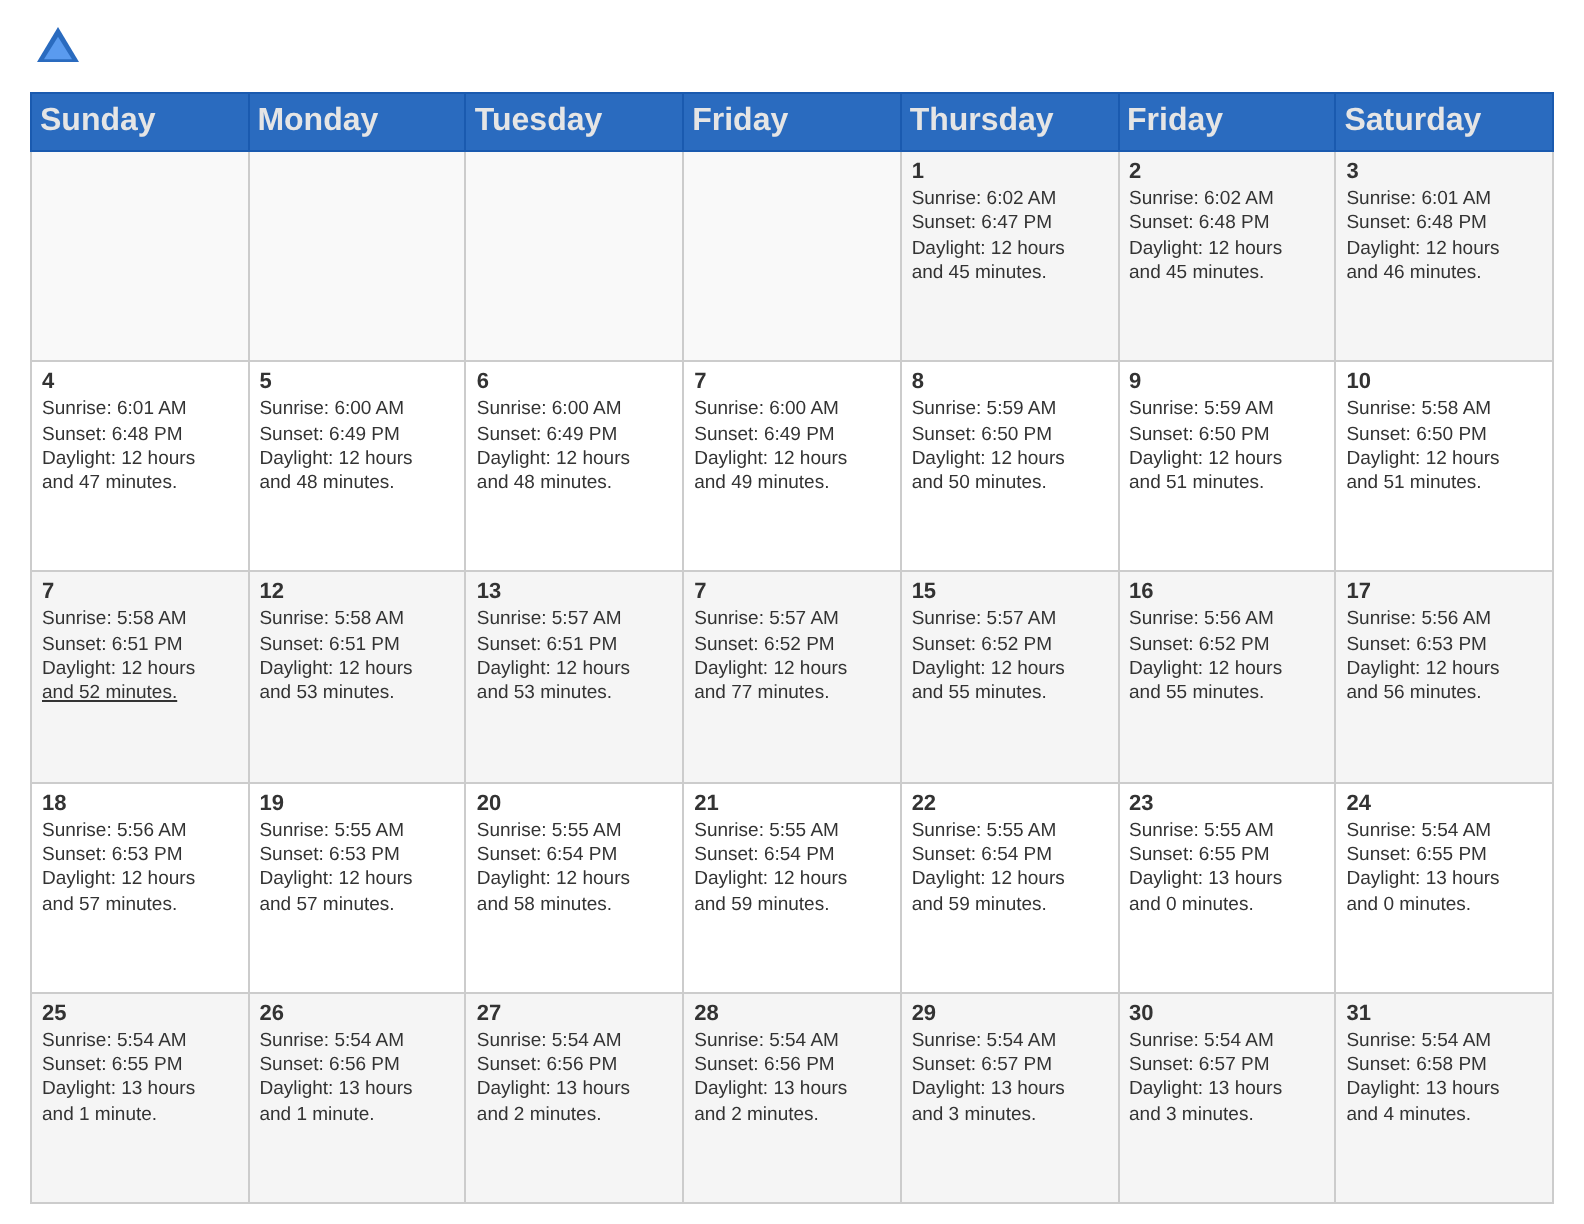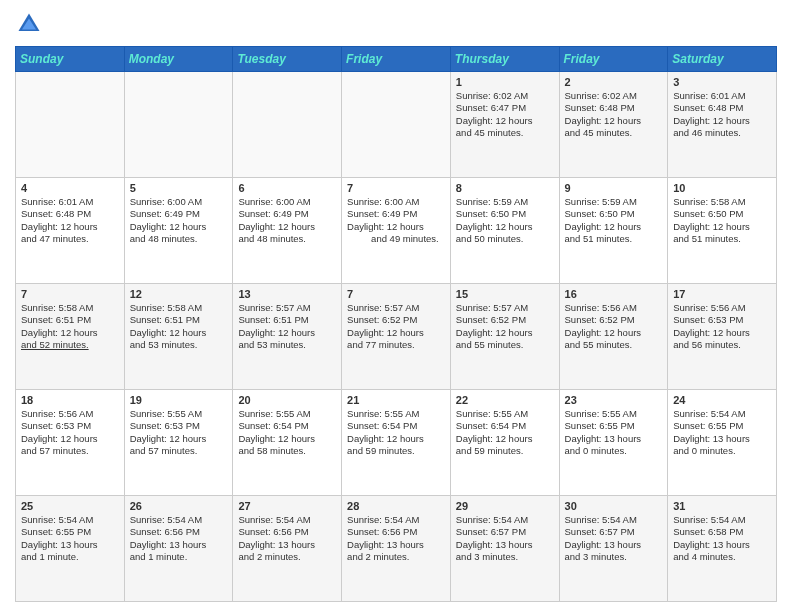--- a/index.html
+++ b/index.html
@@ -62,27 +62,26 @@
     }
     .calendar {
       flex: 1;
       border: 1px solid #ccc;
       border-collapse: collapse;
       width: 100%;
       table-layout: fixed;
     }
     .calendar thead tr th {
       background: #2a6bbf;
-      color: #5eead4;
-      font-size: 12px;
+      color: #e5e5e5;
+      font-size: 16px;
       font-weight: bold;
       padding: 5px 4px;
       text-align: left;
       border: 1px solid #1a5aaf;
-      font-style: italic;
     }
     .calendar tbody tr td {
       border: 1px solid #ccc;
       vertical-align: top;
       padding: 4px 5px;
       font-size: 9.5px;
       color: #333;
       height: 82px;
       background: #fff;
     }
@@ -183,21 +182,21 @@
             <span style="display: block; line-height: 1.3;">Sunrise: 6:00 AM</span>
             <span style="display: block; line-height: 1.3;">Sunset: 6:49 PM</span>
             <span style="display: block; line-height: 1.3;">Daylight: 12 hours</span>
             <span style="display: block; line-height: 1.3;">and 48 minutes.</span>
           </td>
           <td>
             <span class="day-number">7</span>
             <span style="display: block; line-height: 1.3;">Sunrise: 6:00 AM</span>
             <span style="display: block; line-height: 1.3;">Sunset: 6:49 PM</span>
             <span style="display: block; line-height: 1.3;">Daylight: 12 hours</span>
-            <span style="display: block; line-height: 1.3; margin-left: 24px;">and 49 minutes.</span>
+            <span style="display: block; line-height: 1.3;">and 49 minutes.</span>
           </td>
           <td>
             <span class="day-number">8</span>
             <span style="display: block; line-height: 1.3;">Sunrise: 5:59 AM</span>
             <span style="display: block; line-height: 1.3;">Sunset: 6:50 PM</span>
             <span style="display: block; line-height: 1.3;">Daylight: 12 hours</span>
             <span style="display: block; line-height: 1.3;">and 50 minutes.</span>
           </td>
           <td>
             <span class="day-number">9</span>

